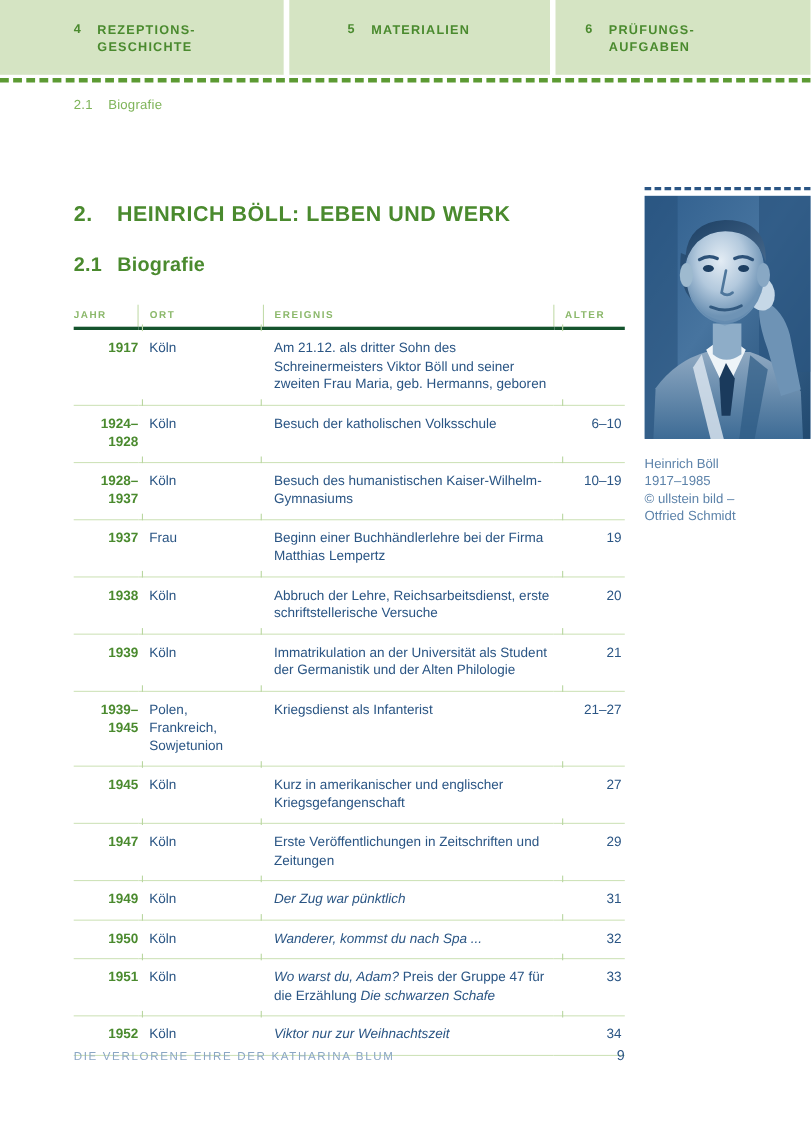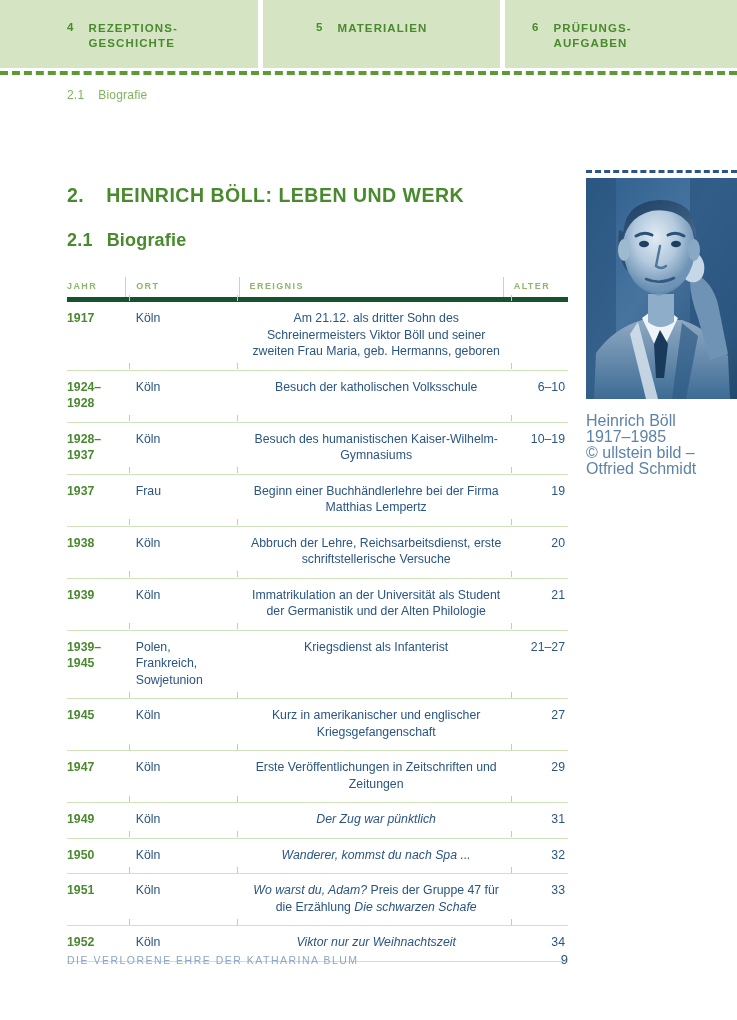--- a/index.html
+++ b/index.html
@@ -109,43 +109,44 @@
     font-size: 12.3px;
   }
   .bio-table th {
     text-align: left;
     font-size: 9px;
     font-weight: bold;
     color: #8bb86a;
     letter-spacing: 1.4px;
     padding: 4px 0 6px 0;
     vertical-align: top;
-    border-bottom: 5px solid #14532d;
+    border-bottom: 3px solid #14532d;
     border-right: 1px solid #c3dcab;
   }
   .bio-table th.c-jahr  { width: 62px; }
   .bio-table th.c-ort   { width: 108px; padding-left: 10px; }
   .bio-table th.c-ereig { width: 274px; padding-left: 10px; }
   .bio-table th.c-alter { width: 57px; padding-left: 10px; border-right: none; text-align: left; }
 
   .bio-table td {
     vertical-align: top;
     padding: 8px 0 10px 0;
     color: #2a5584;
     line-height: 16.5px;
     border-bottom: 1px solid #cfe3ba;
   }
   .bio-table tr:last-child td { border-bottom: 1px solid #cfe3ba; }
   .bio-table td.jahr {
     color: #4a8a2e;
     font-weight: bold;
     width: 62px;
+    text-align: right;
   }
   .bio-table td.ort    { padding-left: 10px; width: 108px; }
-  .bio-table td.ereig  { padding-left: 10px; width: 274px; text-align: center; }
+  .bio-table td.ereig  { padding-left: 10px; width: 274px; }
   .bio-table td.alter  {
     width: 57px;
     text-align: right;
     padding-right: 3px;
   }
   .bio-table td i { }
 
   
   .tick-layer { position: absolute; left: 0; top: 0; pointer-events: none; }
 
@@ -158,21 +159,21 @@
   .portrait {
     width: 151px;
     height: 221px;
     position: relative;
     overflow: hidden;
     background: #3f6d9c;
   }
   .portrait svg { display: block; }
   .portrait-caption {
     margin-top: 14px;
-    font-size: 16px;
+    font-size: 12px;
     line-height: 16px;
     color: #5d83aa;
   }
   .portrait-caption div { white-space: nowrap; }
 
   
   .footer {
     position: absolute;
     left: 67px; top: 952px;
     width: 501px;

